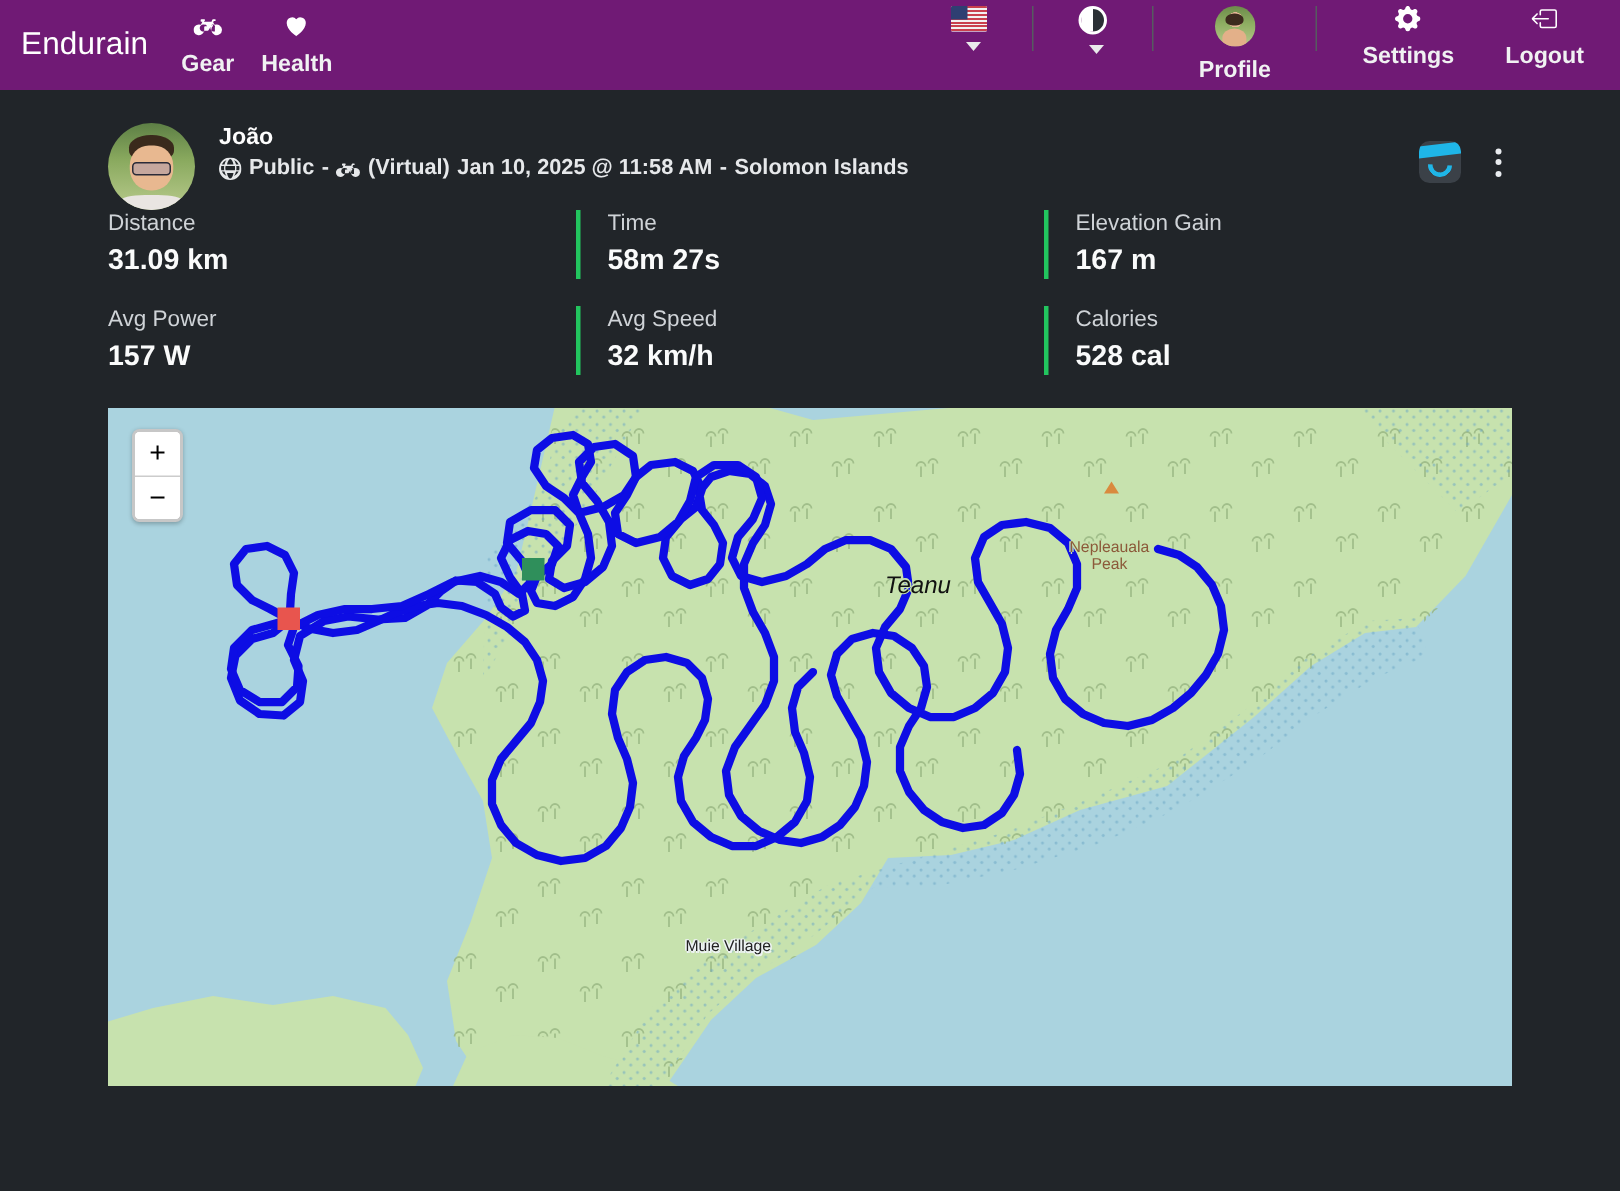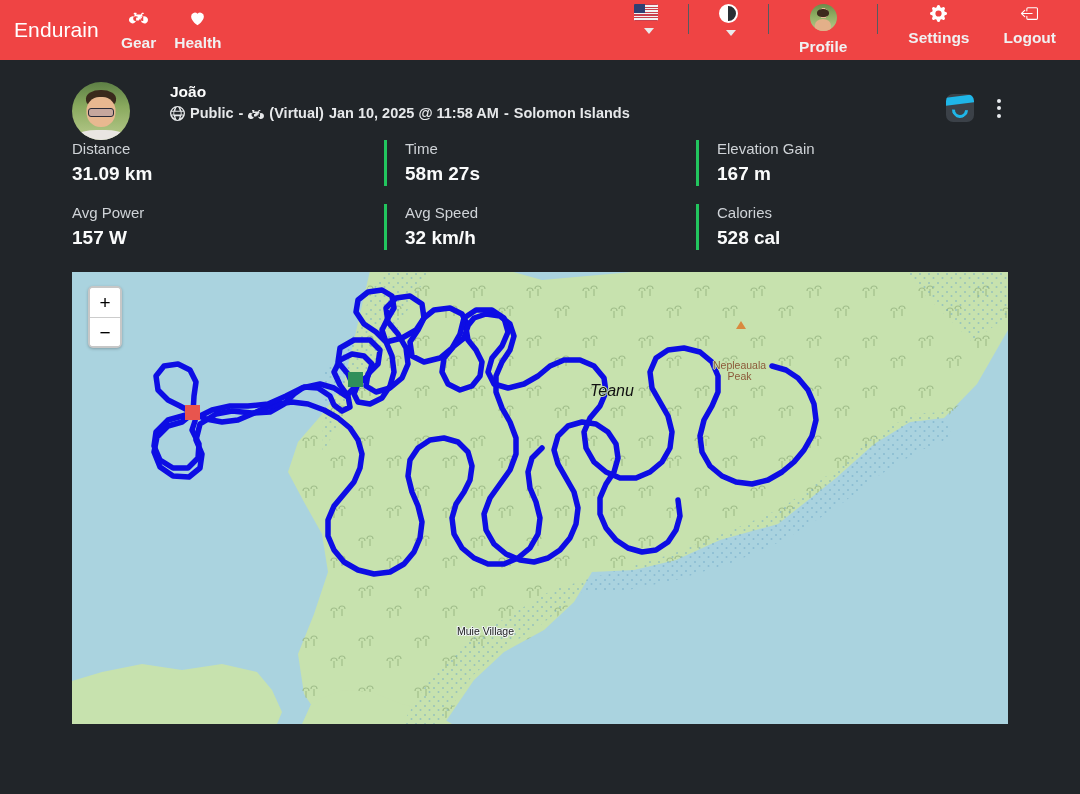--- a/index.html
+++ b/index.html
@@ -9,21 +9,21 @@
     width: 1080px; height: 794px;
     overflow: hidden;
     background: #212529;
     font-family: "Liberation Sans", sans-serif;
     -webkit-font-smoothing: antialiased;
   }
 
   
   .navbar {
     height: 60px;
-    background: #ef4444;
+    background: #701a75;
     display: flex;
     align-items: center;
     padding: 0 24px 0 14px;
     color: #f4f5f6;
     position: relative;
   }
   .brand {
     font-size: 21px;
     font-weight: 400;
     color: #fff;
@@ -126,21 +126,20 @@
   
   .page {
     padding: 22px 72px 0 72px;
     color: #e9ecef;
   }
 
   .act-header {
     display: flex;
     align-items: flex-start;
     position: relative;
-    gap: 24px;
   }
   .avatar-lg {
     width: 58px; height: 58px;
     border-radius: 50%;
     flex: none;
     margin-right: 16px;
     overflow: hidden;
     position: relative;
     background:
       linear-gradient(to bottom, #5d7f45 0%, #89a95e 42%, #b9cb8d 100%);

